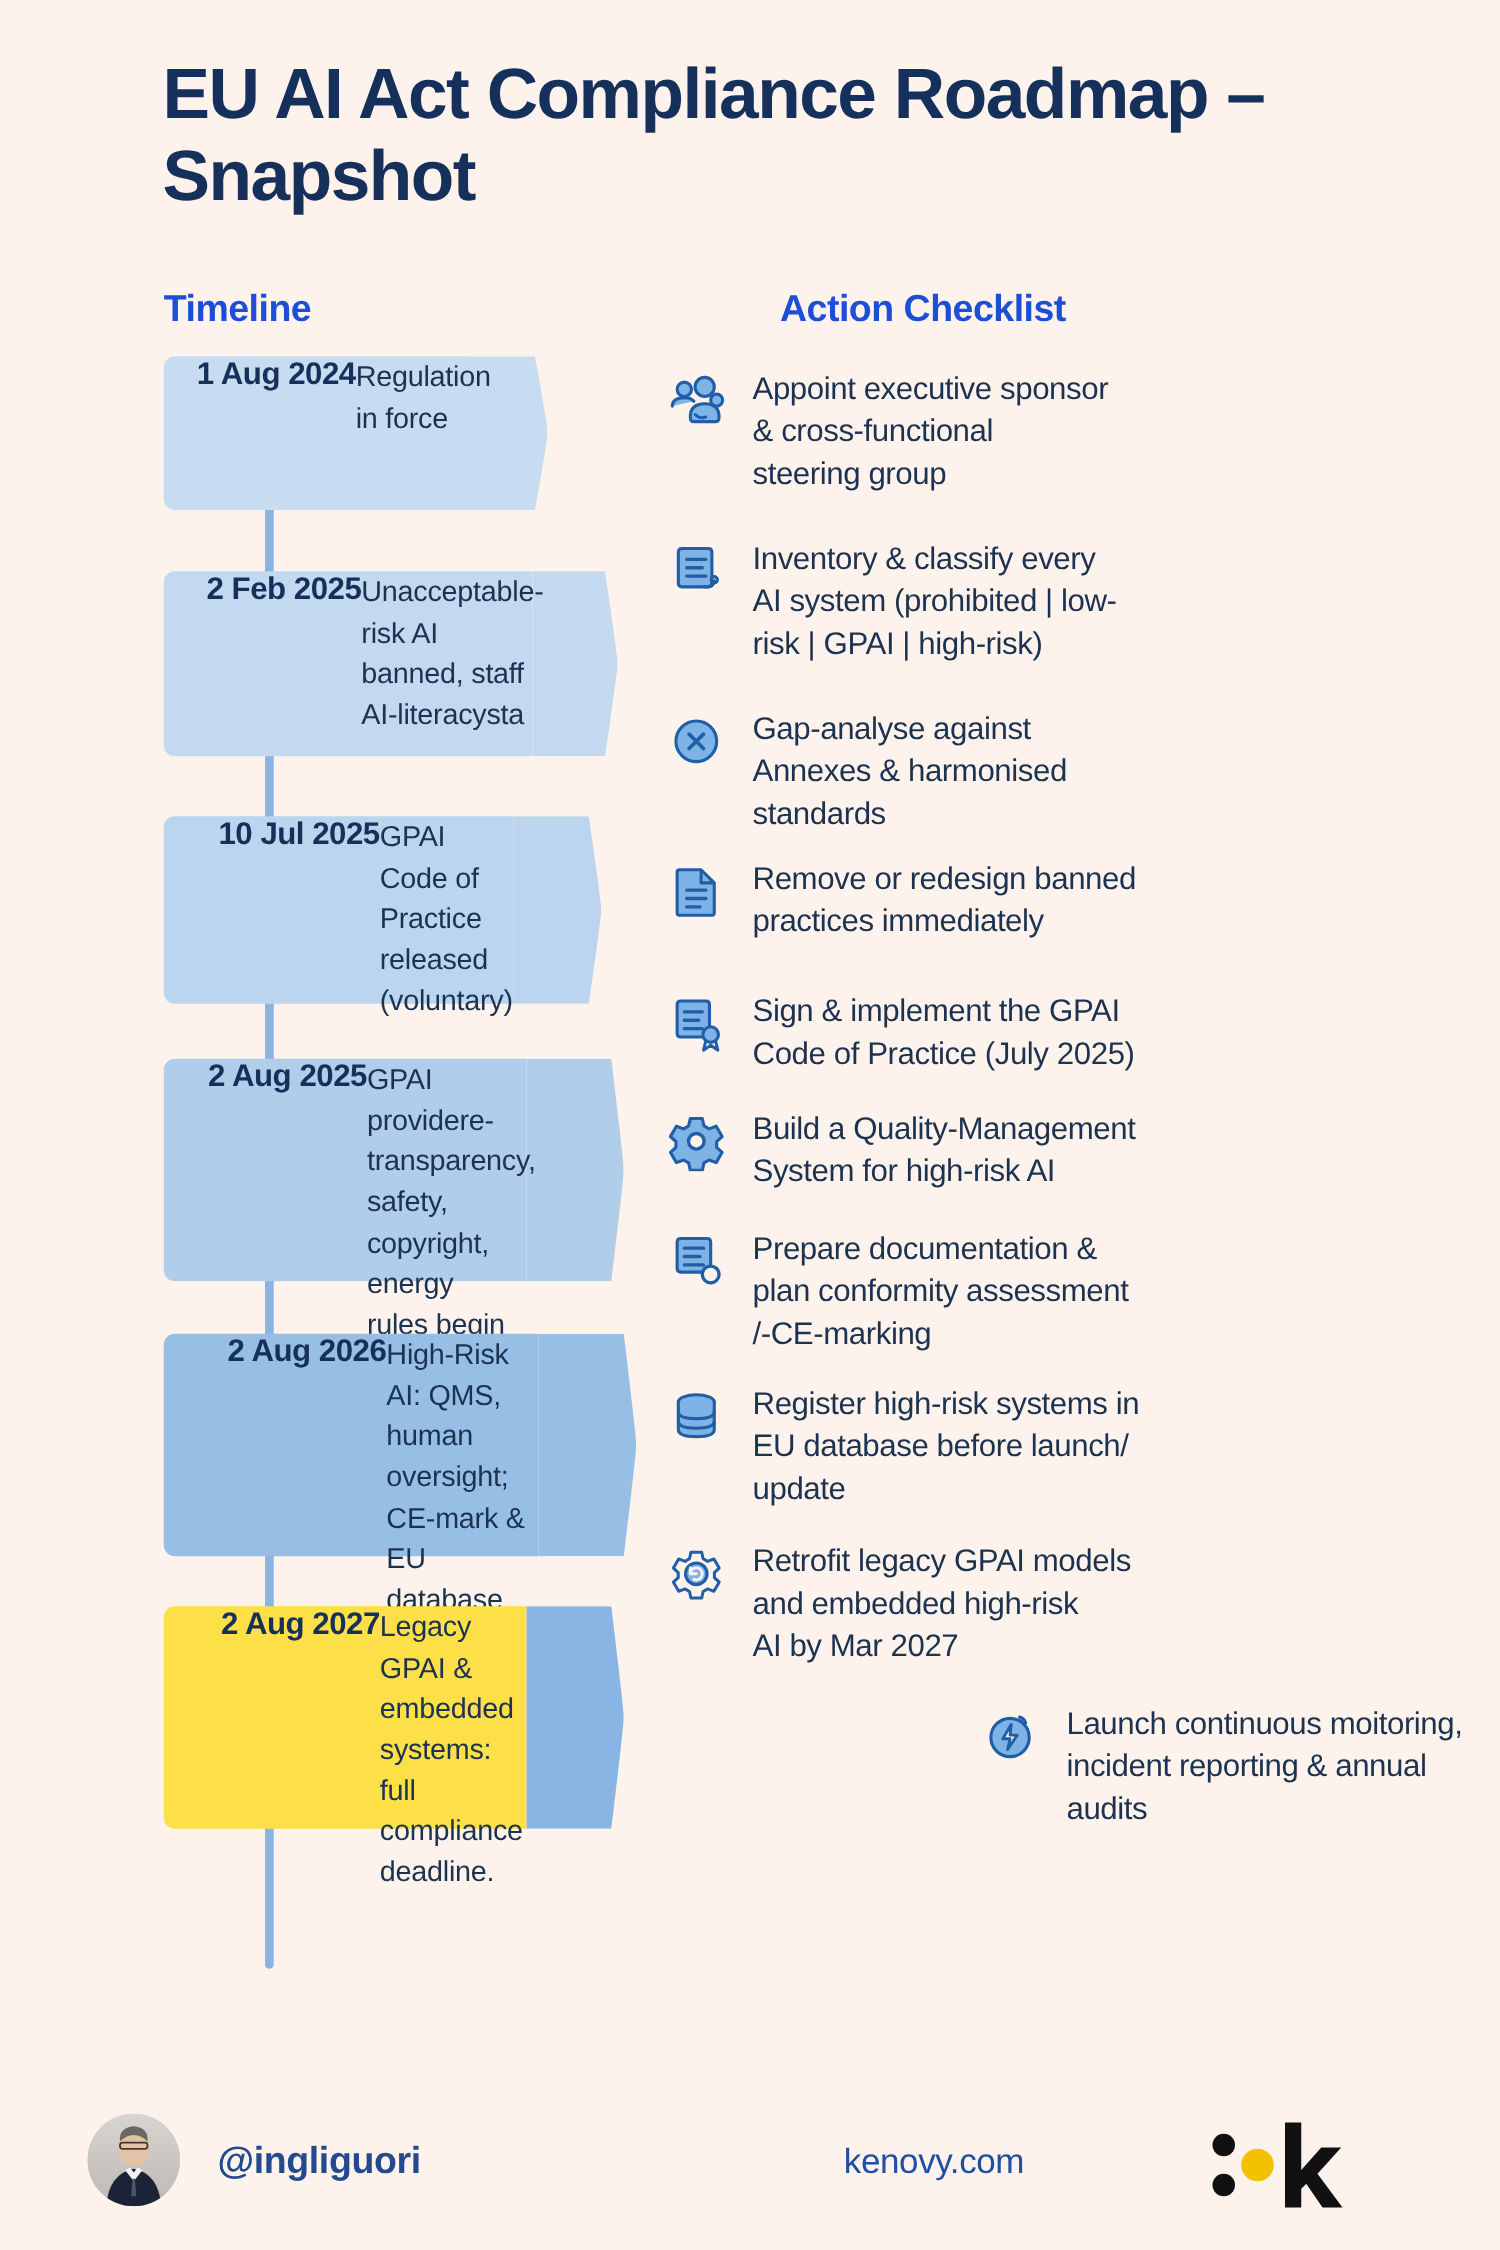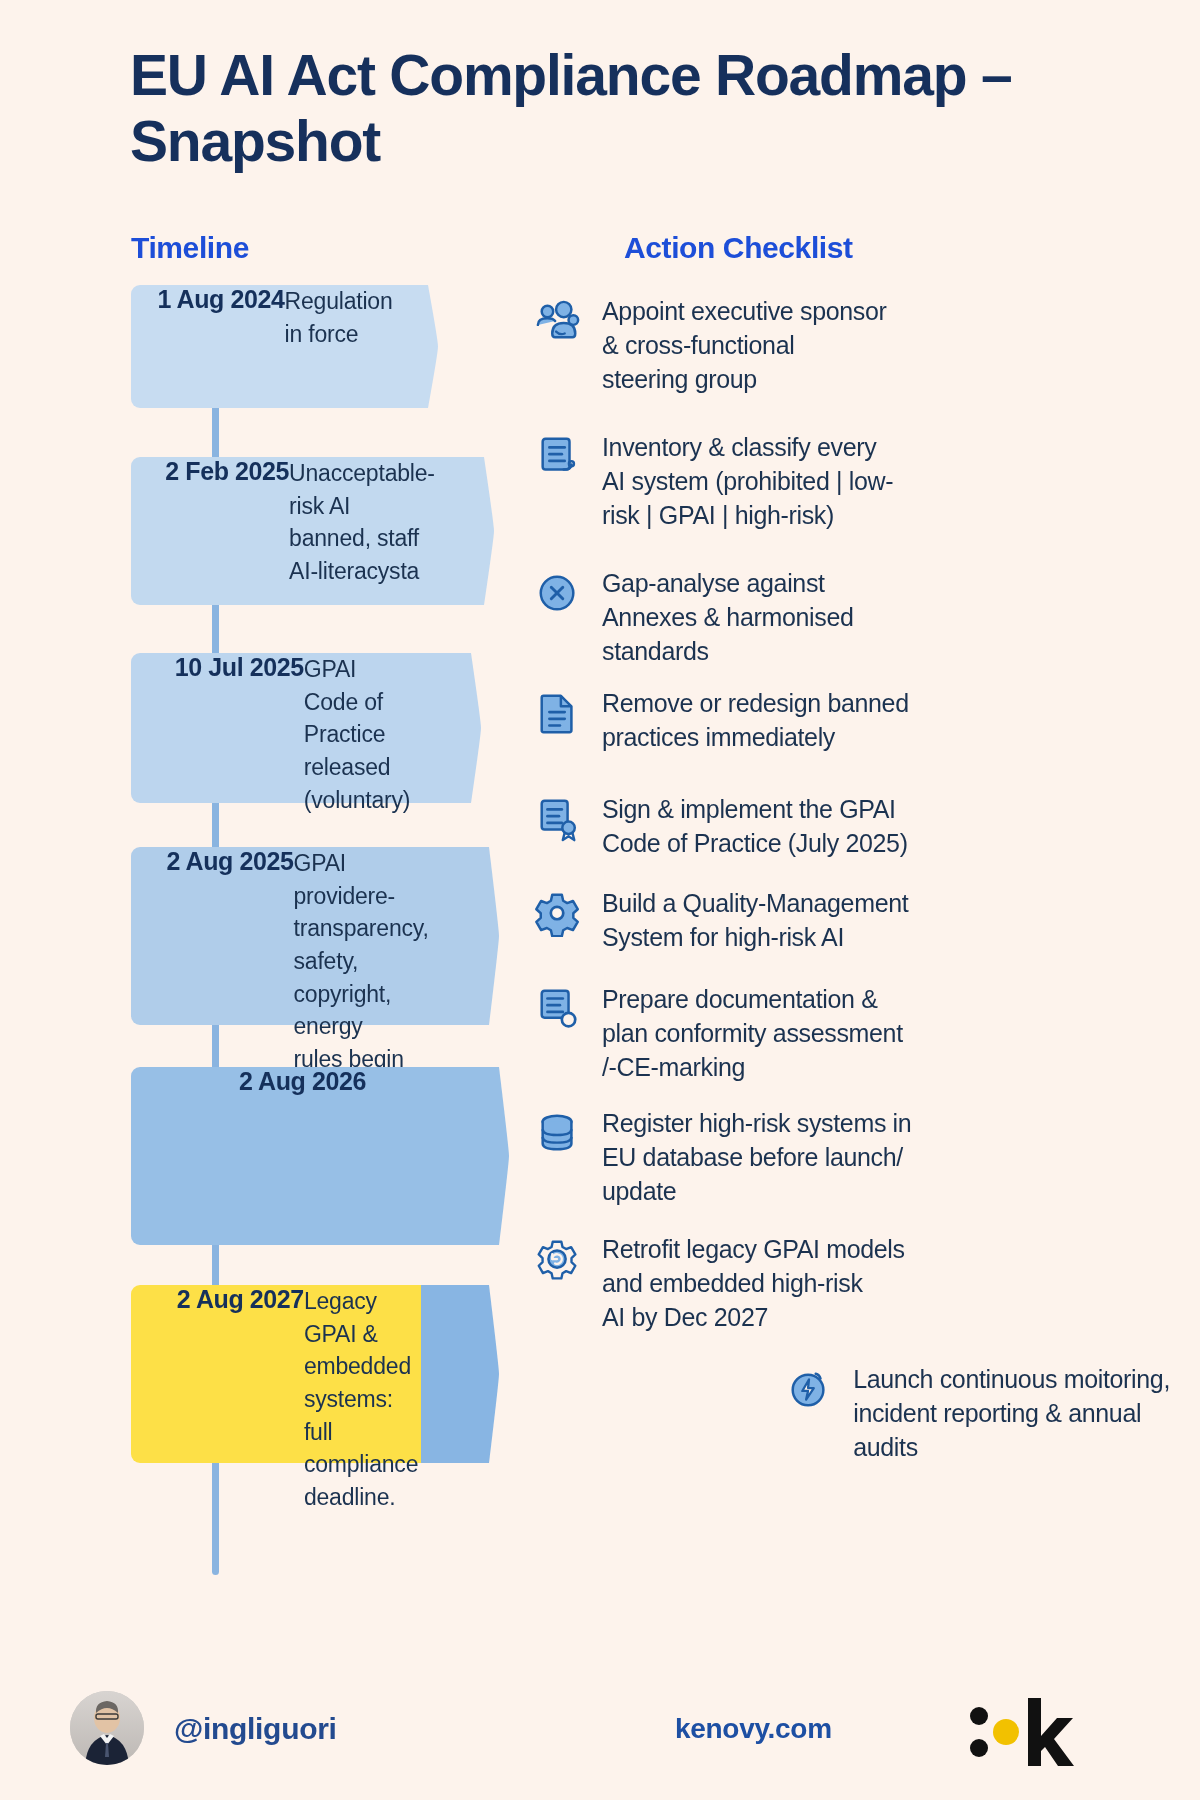--- a/index.html
+++ b/index.html
@@ -132,21 +132,21 @@
     left:174px; top:22px;
     font-size:30px;
     font-weight:bold;
     color:#234a8f;
     letter-spacing:-0.3px;
   }
   .site {
     position:absolute;
     left:675px; top:23px;
     font-size:28px;
-    font-weight:bold;
+    font-weight:normal;
     color:#1d4fa3;
     letter-spacing:-0.3px;
   }
   .brand-logo {
     position:absolute;
     left:966px; top:4px;
     width:110px; height:76px;
   }
   .brand-logo svg { display:block; }
 </style>
@@ -197,20 +197,23 @@
 safety, copyright, energy
 rules begin</div>
       </div>
       <div class="tl-arrow" style="left: 421px; top: 562px; height: 178px; width: 78px;">
         <svg width="78" height="178" viewBox="0 0 78 178" preserveAspectRatio="none">
        <path d="M0 0 H68 Q78 83 78 89 Q78 95 68 178 H0 Z" fill="#b0cdea"></path>
      </svg>
       </div>
       <div class="tl-card" style="top: 782px; height: 178px; width: 300px; background: rgb(151, 191, 230);">
         <div class="tl-date">2 Aug 2026</div>
+        <div class="tl-desc">High-Risk AI: QMS, human
+oversight; CE-mark &amp;
+EU database</div>
       </div>
       <div class="tl-arrow" style="left: 431px; top: 782px; height: 178px; width: 78px;">
         <svg width="78" height="178" viewBox="0 0 78 178" preserveAspectRatio="none">
        <path d="M0 0 H68 Q78 83 78 89 Q78 95 68 178 H0 Z" fill="#97bfe6"></path>
      </svg>
       </div>
       <div class="tl-card" style="top: 1000px; height: 178px; width: 290px; background: #fde047;">
         <div class="tl-date">2 Aug 2027</div>
         <div class="tl-desc">Legacy GPAI &amp; embedded
 systems: full compliance
@@ -336,21 +339,21 @@
         <div class="ck-icon">
           <svg width="46" height="46" viewBox="0 0 48 48">
         <path d="M19 5 h9 l1.2 5.4 l3.8 2.2 l5.2 -2 l4.4 7.6 l-4 3.8 v4.2 l4 3.8 l-4.4 7.6 l-5.2 -2 l-3.8 2.2 l-1.2 5.4 h-9 l-1.2 -5.4 l-3.8 -2.2 l-5.2 2 l-4.4 -7.6 l4 -3.8 v-4.2 l-4 -3.8 l4.4 -7.6 l5.2 2 l3.8 -2.2z" transform="translate(-0.5,0)" fill="none" stroke="#1f5fa8" stroke-width="2.5" stroke-linejoin="round"></path>
         <circle cx="23" cy="23" r="9" fill="#7fb2e5" stroke="#1f5fa8" stroke-width="2.6" stroke-linejoin="round" stroke-linecap="round"></circle>
         <path d="M18 23 a5 5 0 1 1 3 4.6" fill="none" stroke="#fdf3ec" stroke-width="2.4" stroke-linecap="round"></path>
         <path d="M18 18 v5 h5" fill="none" stroke="#fdf3ec" stroke-width="2.4" stroke-linecap="round" stroke-linejoin="round"></path>
       </svg>
         </div>
         <div class="ck-text">Retrofit legacy GPAI models
 and embedded high-risk
-AI by Dec 2027</div>
+AI by Mar 2027</div>
       </div>
       <div class="ck-item" style="top: 1068px; justify-content: flex-end;">
         <div class="ck-icon">
           <svg width="46" height="46" viewBox="0 0 48 48">
         <circle cx="23" cy="24" r="16" fill="#7fb2e5" stroke="#1f5fa8" stroke-width="2.6" stroke-linejoin="round" stroke-linecap="round"></circle>
         <path d="M24 13 l-7 12 h6 l-2 9 l8 -12 h-6z" fill="#fdf3ec" stroke="#1f5fa8" stroke-width="2.4" stroke-linejoin="round"></path>
         <path d="M31 7 q4 1 5 5" fill="none" stroke="#1f5fa8" stroke-width="2.6" stroke-linecap="round"></path>
       </svg>
         </div>
         <div class="ck-text">Launch continuous moitoring,

